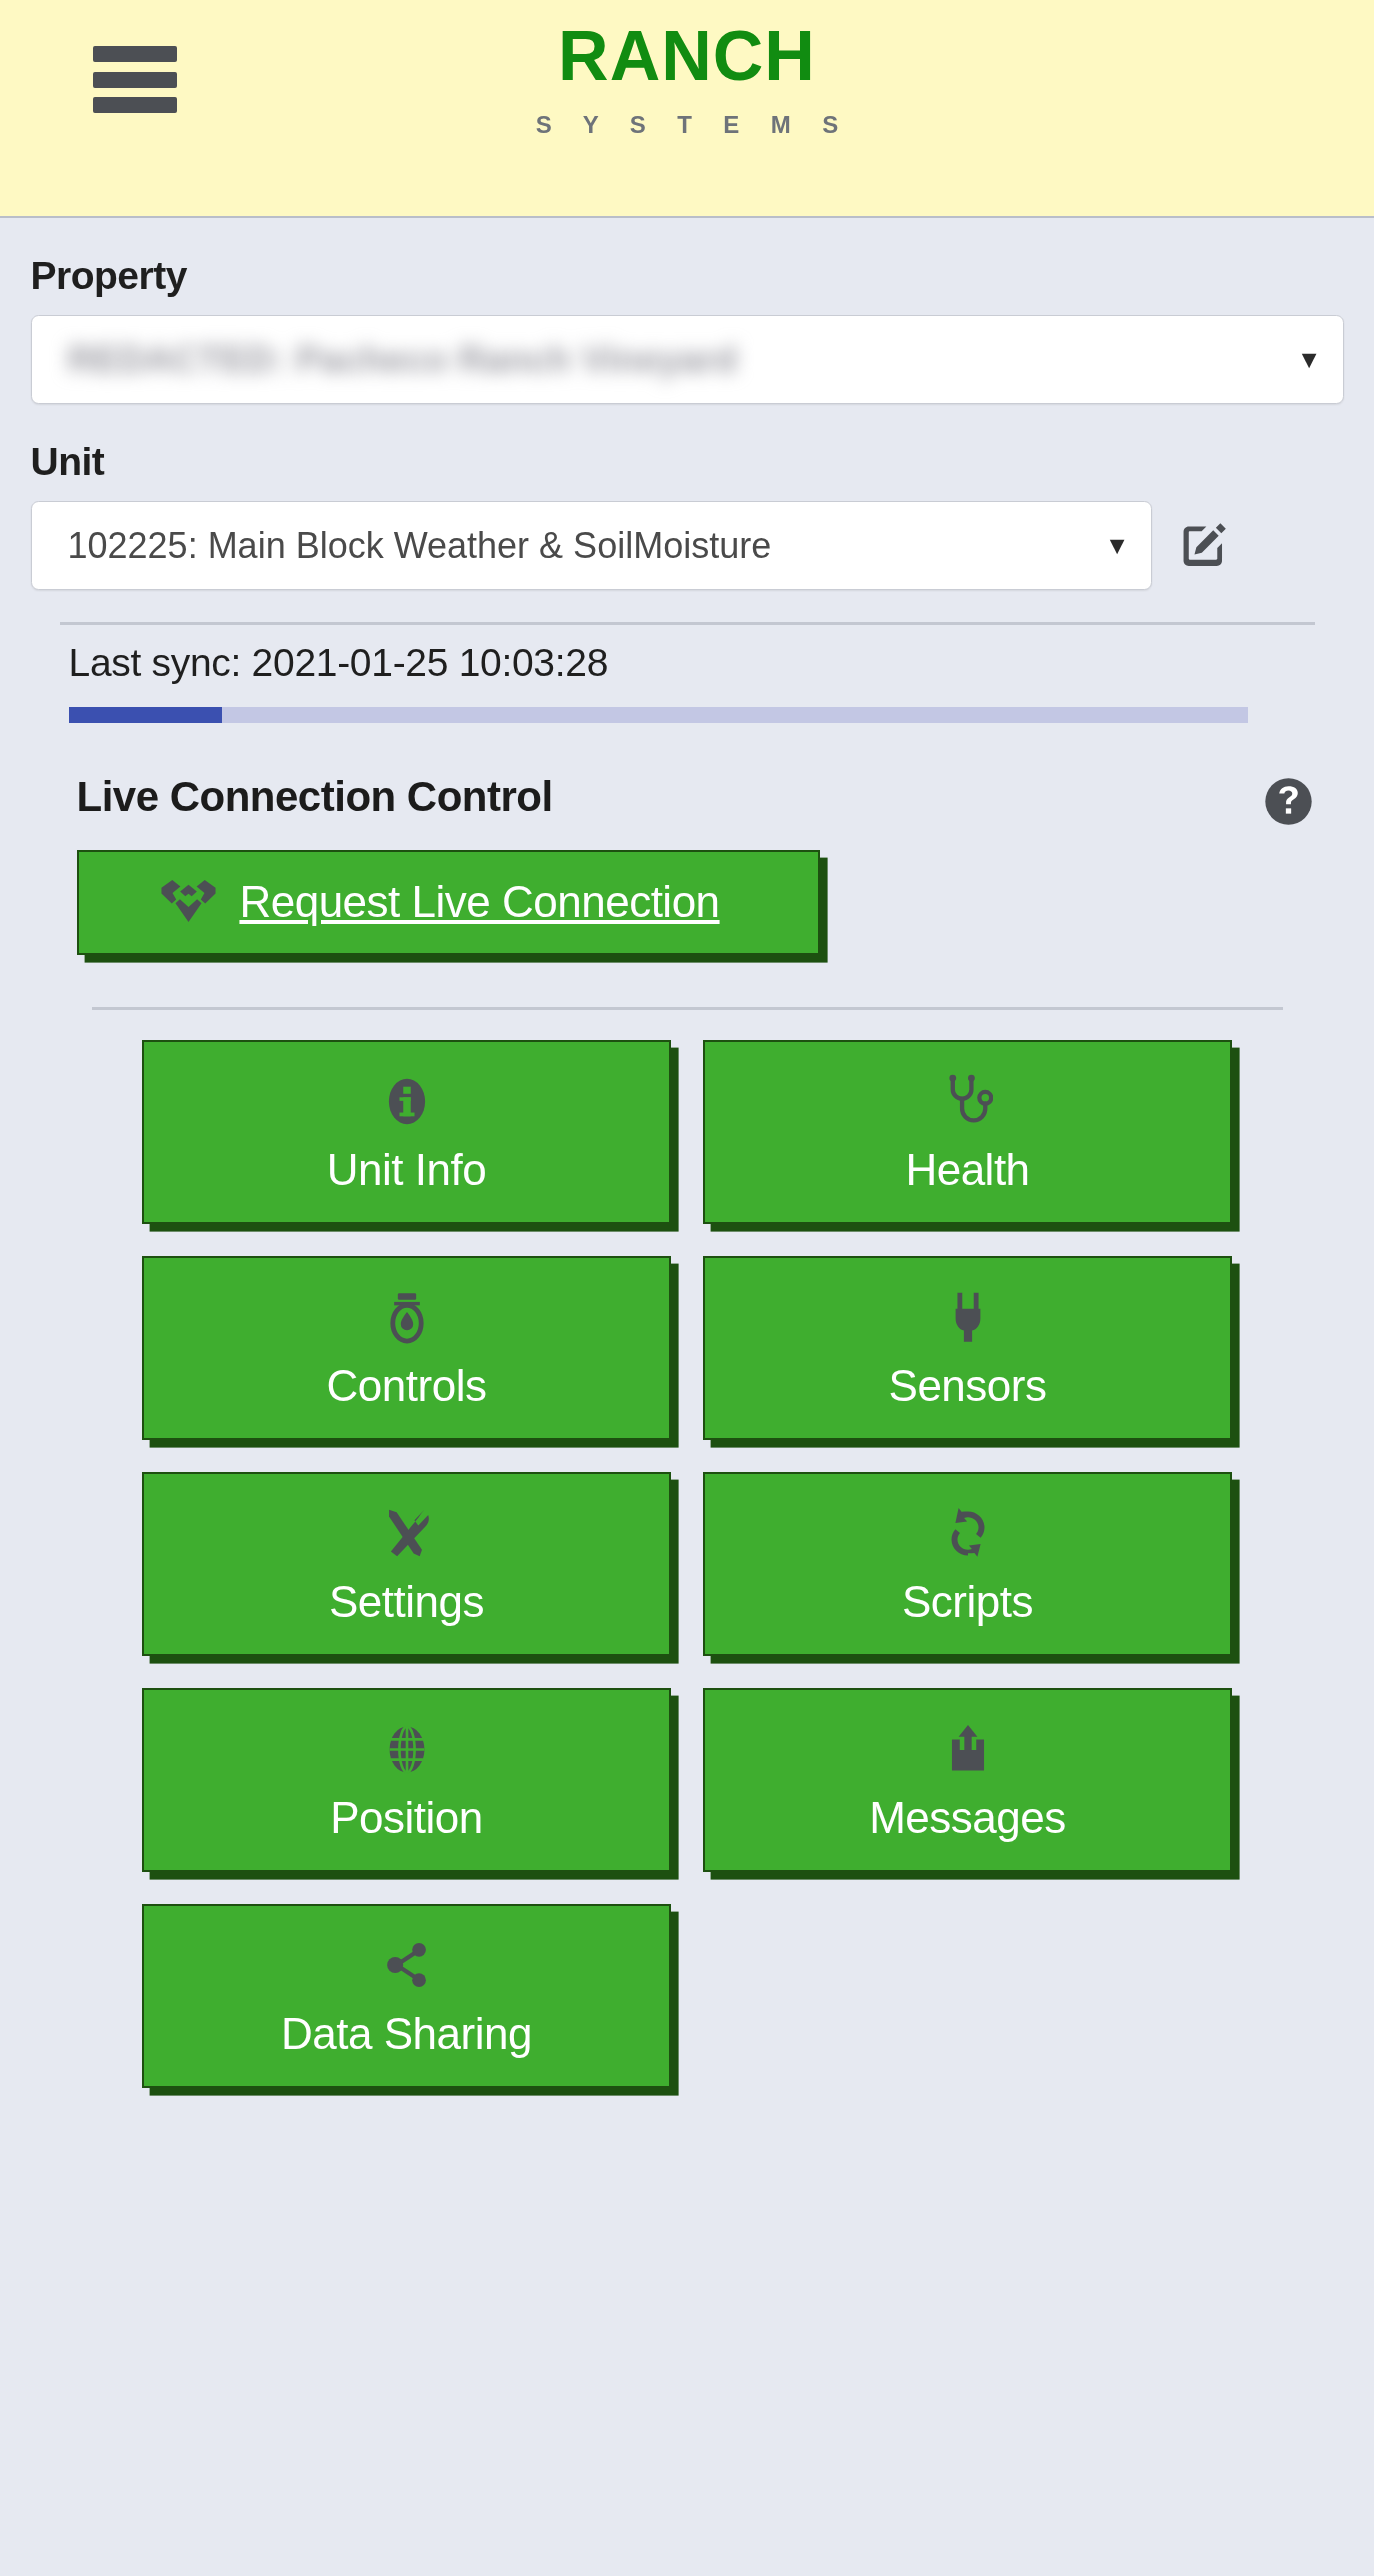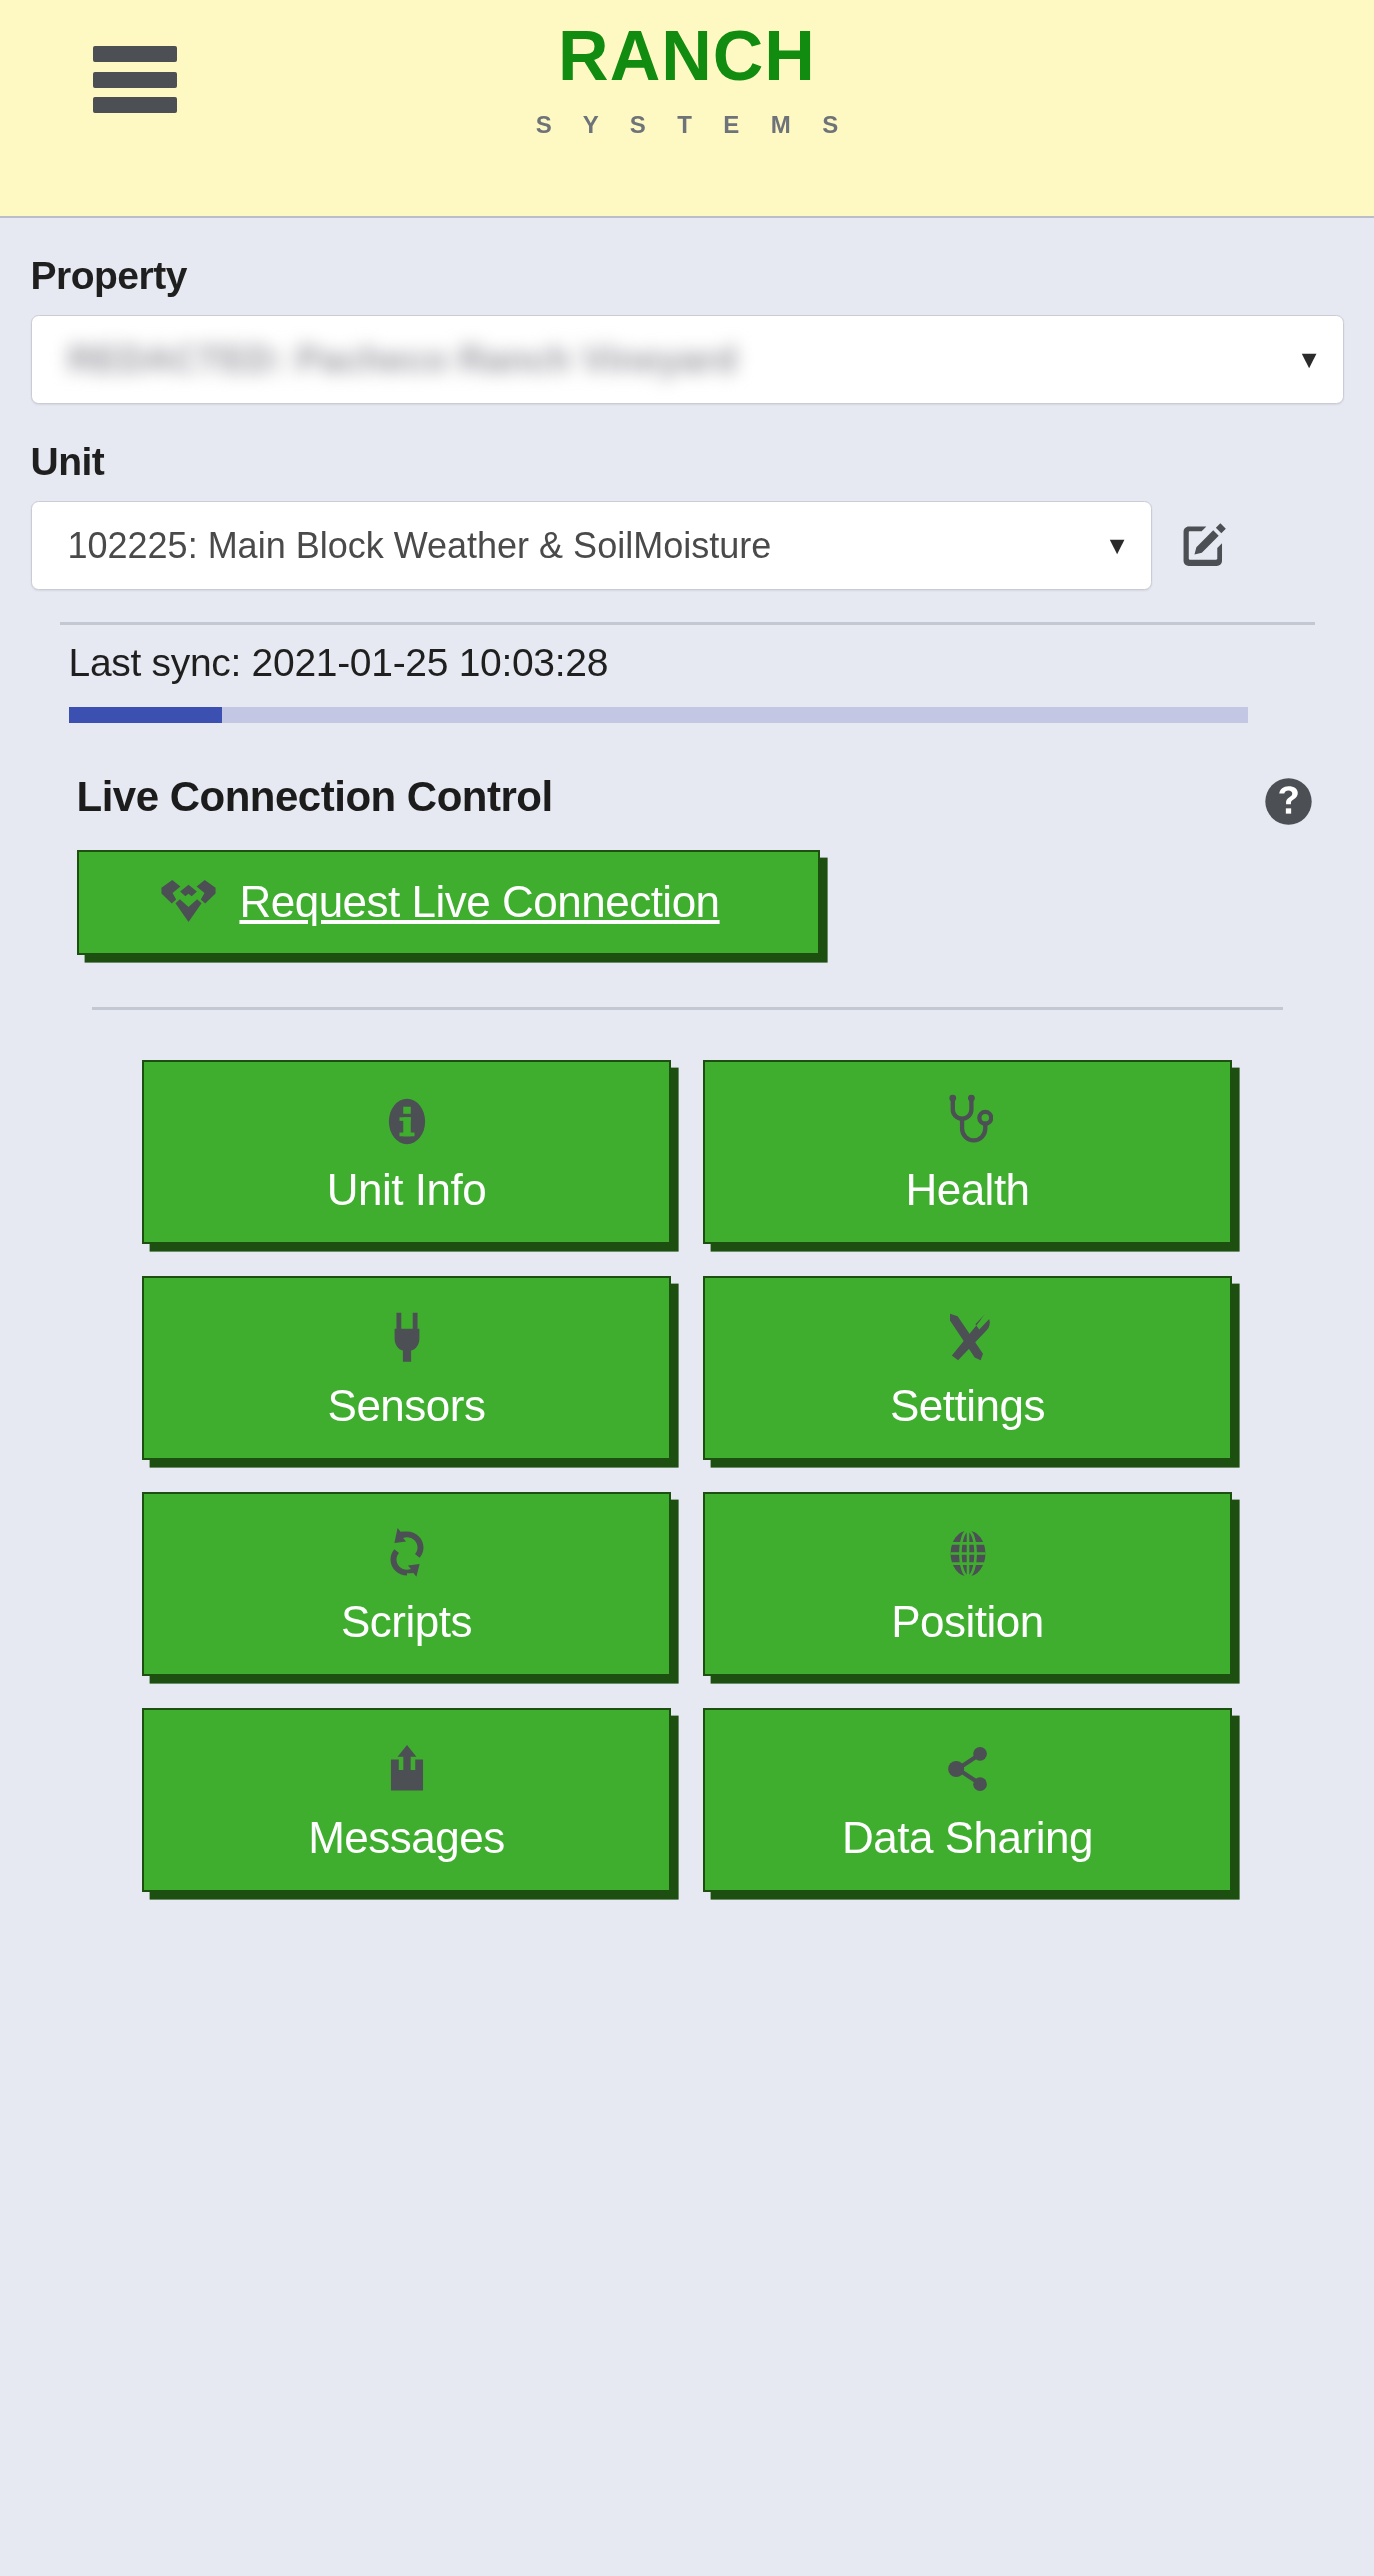--- a/index.html
+++ b/index.html
@@ -218,21 +218,21 @@
   }
 
   #menu-divider {
     height: 2.9px;
     background: #c3c7d1;
     margin: 52px 61px 0 61px;
   }
 
   
   #button-grid {
-    margin-top: 50px;
+    margin-top: 30px;
     display: grid;
     grid-template-columns: 529px 529px;
     column-gap: 48px;
     row-gap: 42px;
     justify-content: center;
     gap: 32px;
   }
   .grid-btn { height: 184px; }
   .grid-btn .btn-icon {
     height: 59px;
@@ -350,20 +350,31 @@
           <path fill="none" stroke="#4c4f54" stroke-width="1.9" stroke-linecap="round" d="M4.3 1.6v5.1a4.1 4.1 0 0 0 8.2 0V1.6"></path>
           <path fill="none" stroke="#4c4f54" stroke-width="1.9" stroke-linecap="round" d="M8.4 10.9v4.3a5.1 5.1 0 0 0 10.2 0v-2.3"></path>
           <circle cx="18.6" cy="10.4" r="2.6" fill="none" stroke="#4c4f54" stroke-width="1.9"></circle>
           <circle cx="4.3" cy="1.7" r="1.5" fill="#4c4f54"></circle>
           <circle cx="12.5" cy="1.7" r="1.5" fill="#4c4f54"></circle>
         </svg>
       </span>
       <span class="btn-label">Health</span>
     </button>
 
+    <button class="green-btn grid-btn">
+      <span class="btn-icon">
+        <svg width="42" height="55" viewBox="0 0 18 24" aria-hidden="true">
+          <rect x="5" y="1.4" width="8" height="2.9" rx="0.6" fill="#4c4f54"></rect>
+          <rect x="3.4" y="5.2" width="11.2" height="1.5" fill="#4c4f54"></rect>
+          <ellipse cx="9" cy="14.5" rx="6.2" ry="7.8" fill="none" stroke="#4c4f54" stroke-width="2.1"></ellipse>
+          <path fill="#4c4f54" d="M9 9.6c1.7 2.2 2.7 3.8 2.7 5.3A2.7 2.7 0 0 1 9 17.6a2.7 2.7 0 0 1-2.7-2.7c0-1.5 1-3.1 2.7-5.3z"></path>
+        </svg>
+      </span>
+      <span class="btn-label">Controls</span>
+    </button>
 
     <button class="green-btn grid-btn">
       <span class="btn-icon">
         <svg width="38" height="55" viewBox="0 0 16 24" aria-hidden="true">
           <rect x="3.4" y="1.2" width="2.1" height="7.2" fill="#4c4f54"></rect>
           <rect x="10.5" y="1.2" width="2.1" height="7.2" fill="#4c4f54"></rect>
           <path fill="#4c4f54" d="M2.6 8.2h10.8v4.3c0 2.6-1.6 4.7-3.6 5.2v4.9H6.2v-4.9c-2-.5-3.6-2.6-3.6-5.2V8.2z"></path>
         </svg>
       </span>
       <span class="btn-label">Sensors</span>

